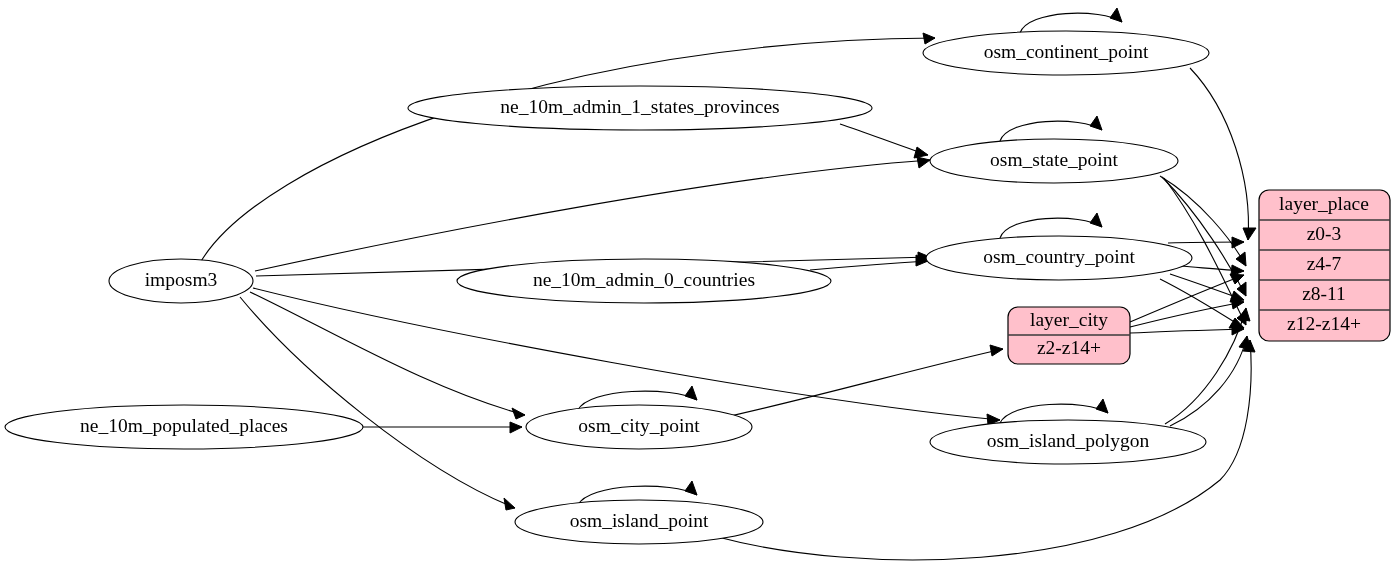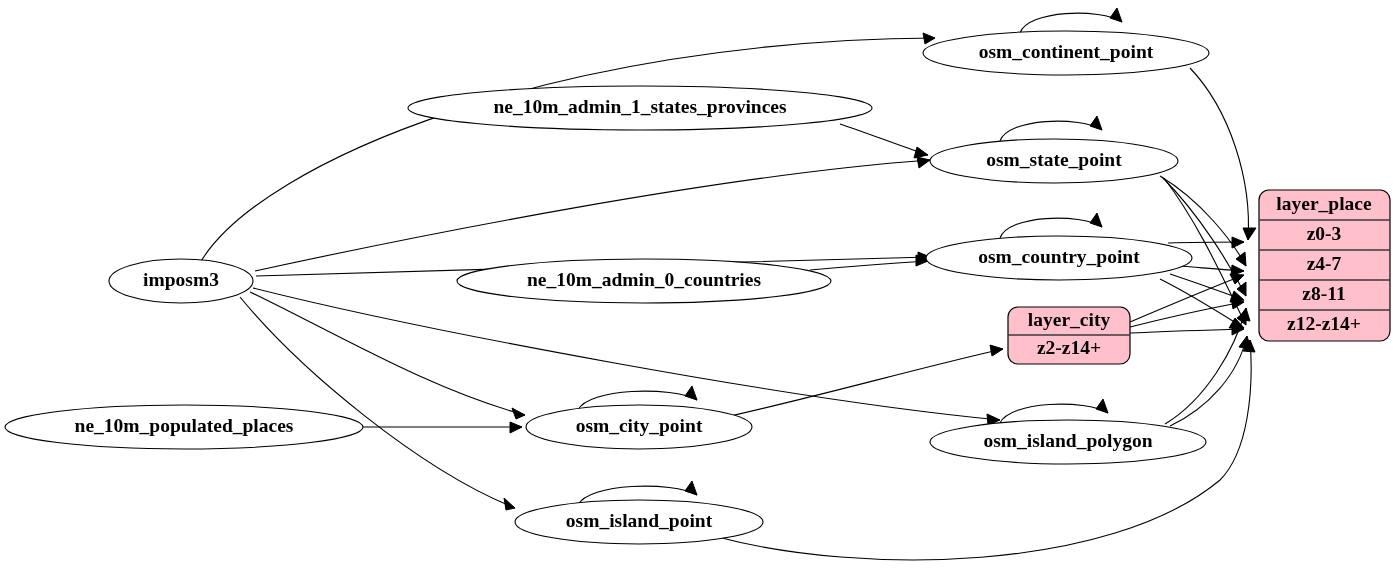--- a/index.html
+++ b/index.html
@@ -7,21 +7,20 @@
     padding: 0;
     background: #ffffff;
   }
   #canvas {
     position: relative;
     width: 1395px;
     height: 568px;
     background: #ffffff;
     overflow: hidden;
     font-family: "Liberation Serif", "DejaVu Serif", serif;
-    font-weight: bold;
   }
   svg#graph {
     position: absolute;
     top: 0; left: 0;
     width: 1395px;
     height: 568px;
     display: block;
   }
   .edge-path {
     fill: none;

